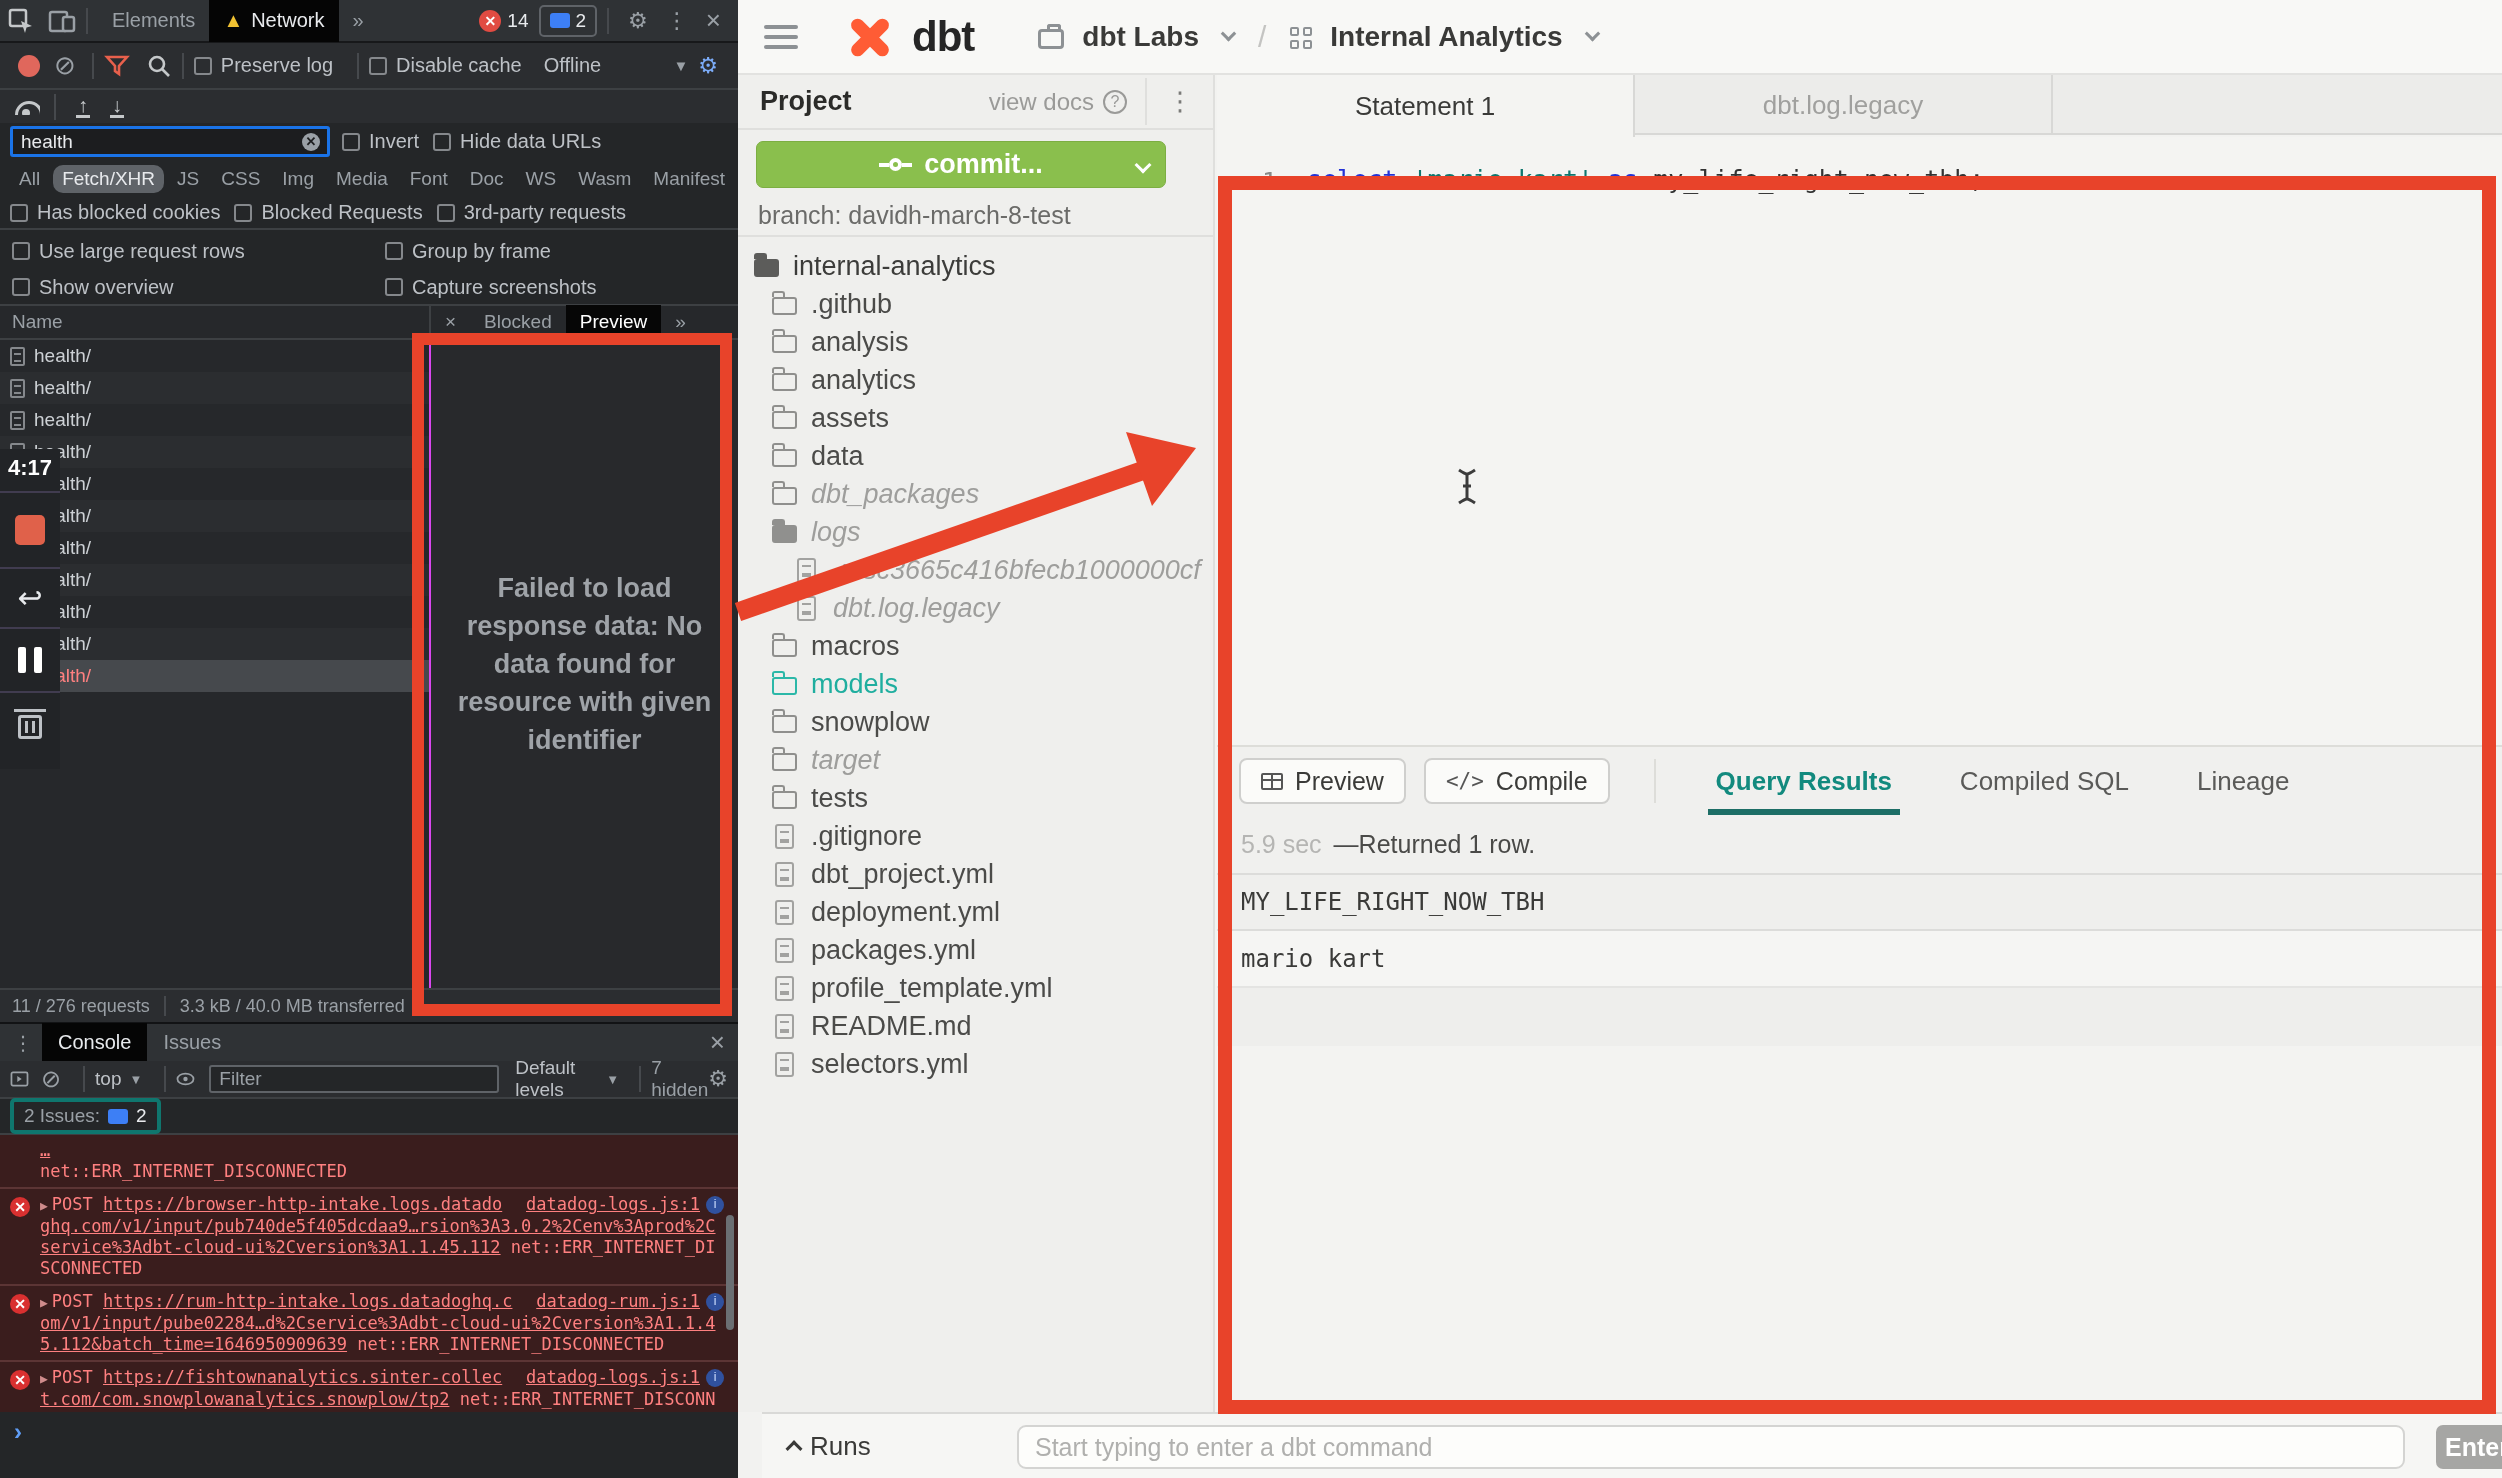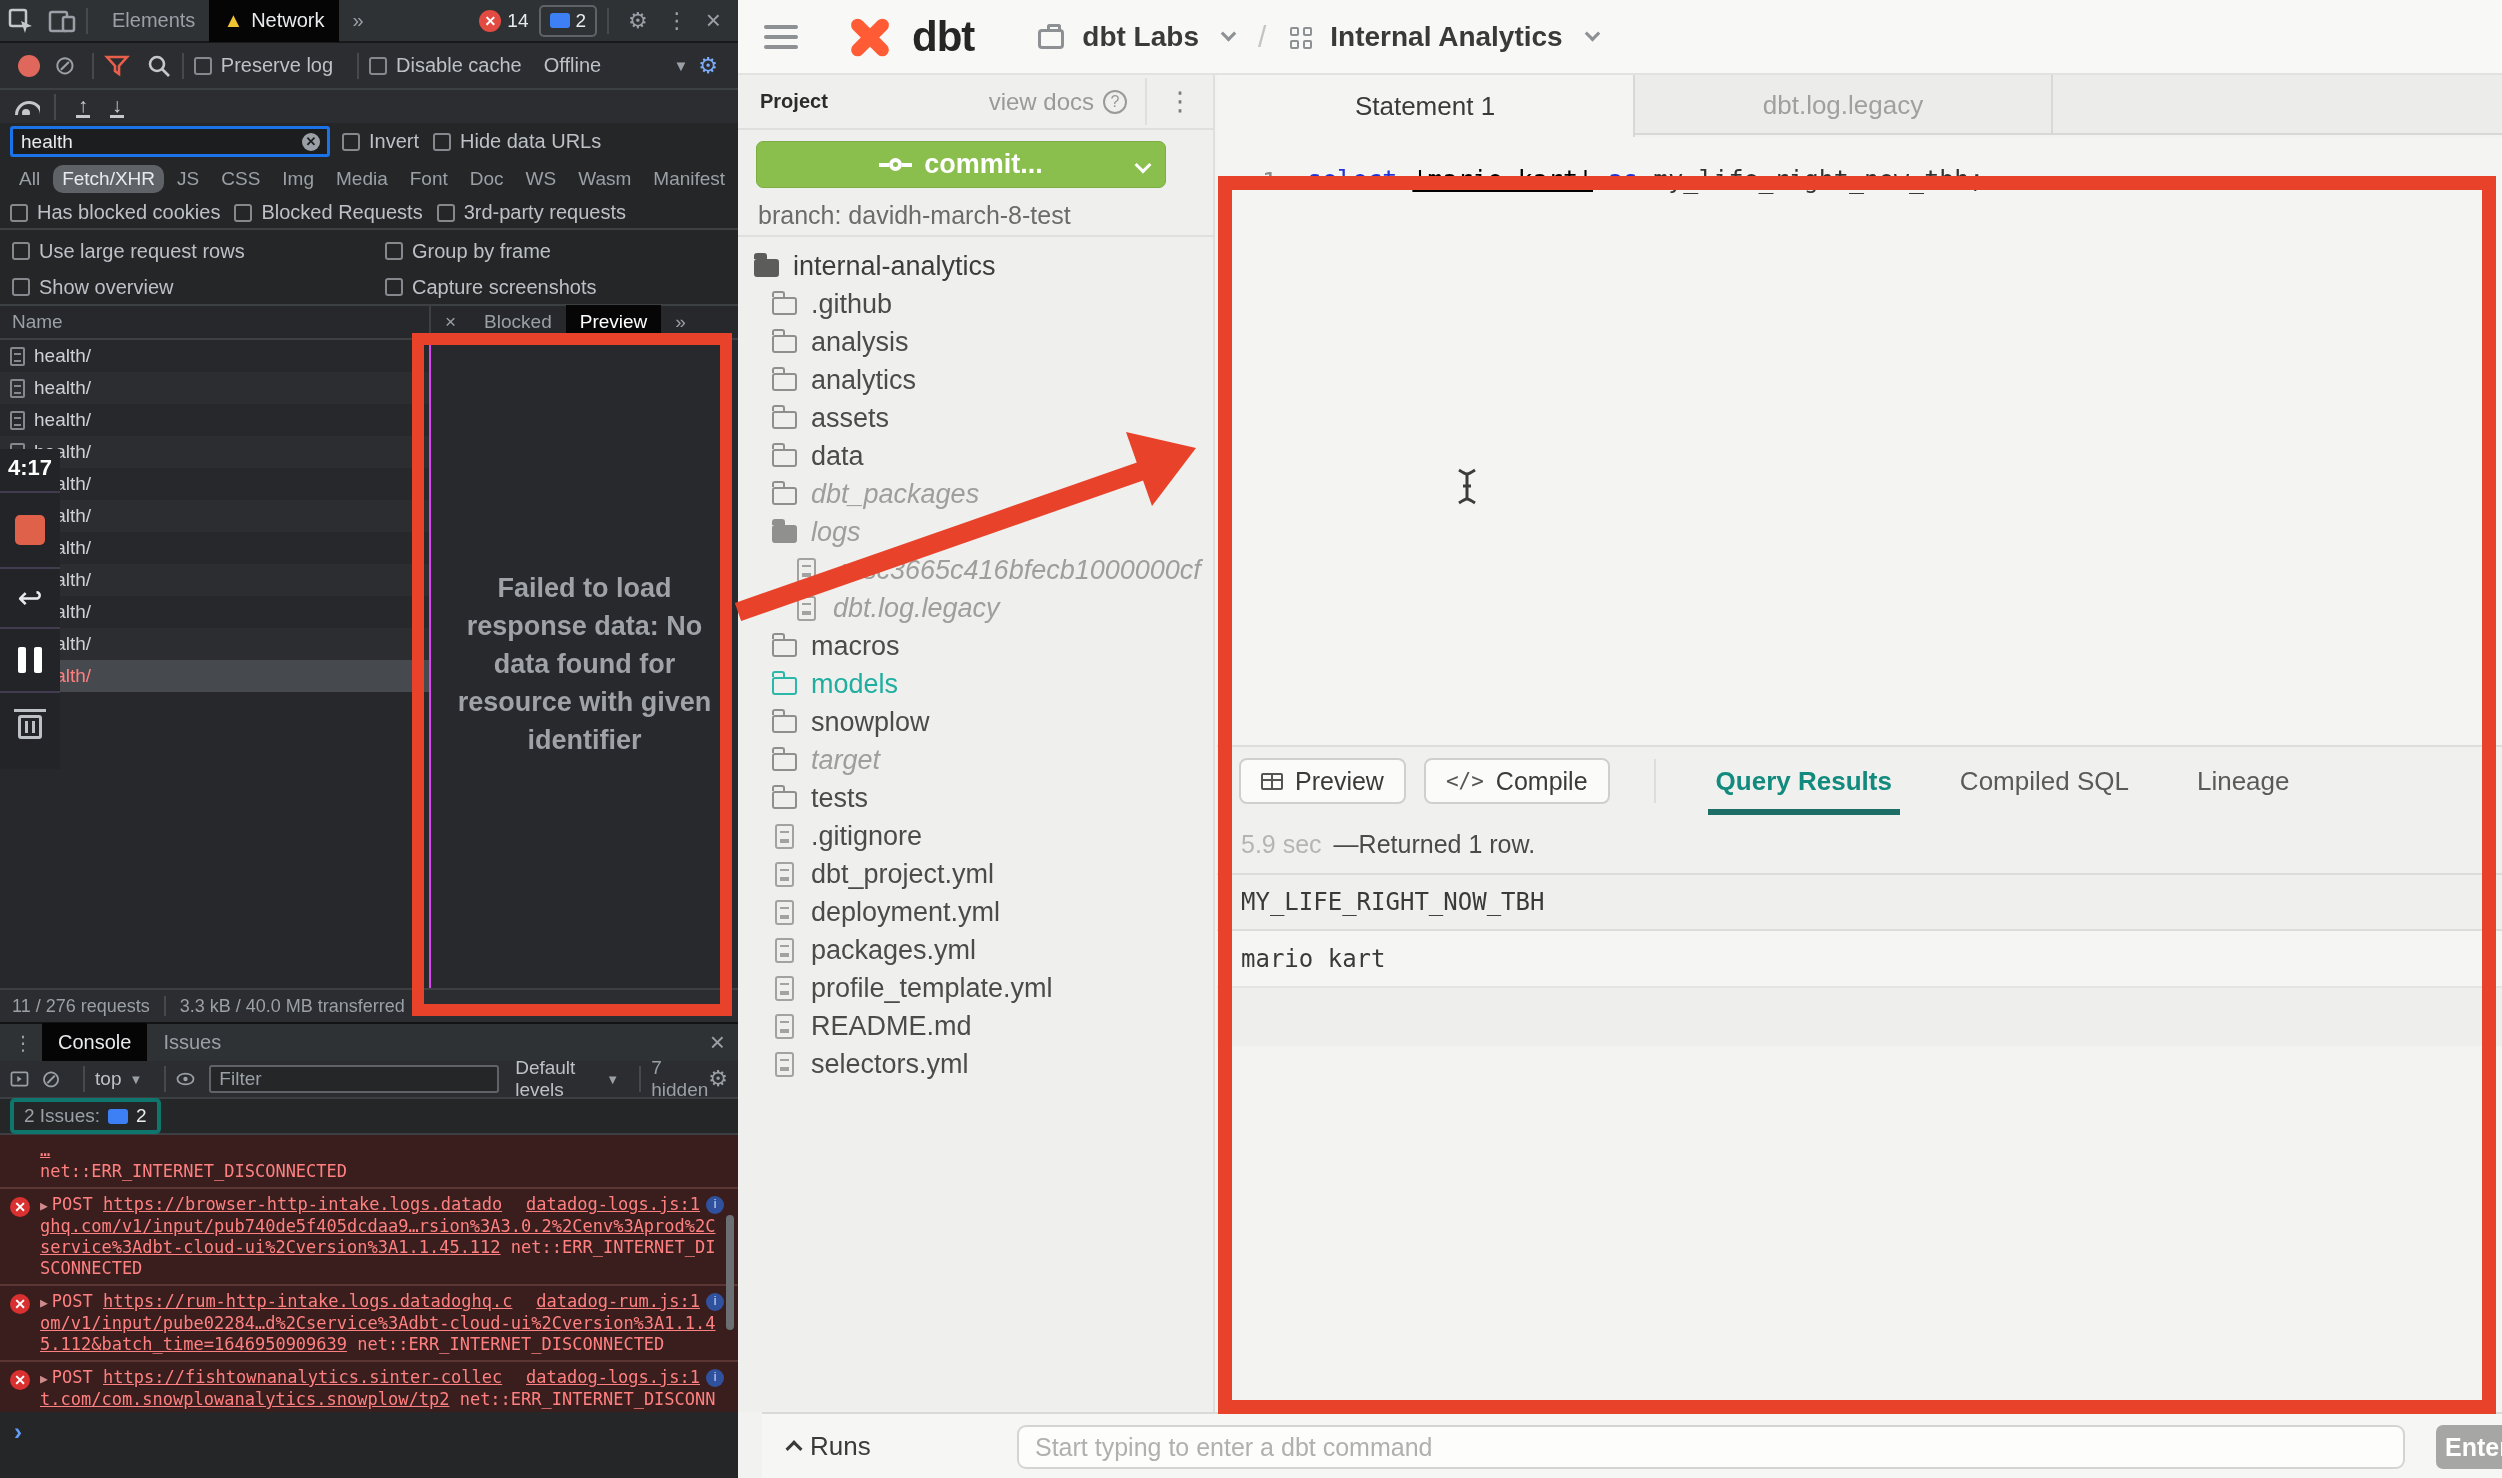--- a/index.html
+++ b/index.html
@@ -125,21 +125,21 @@
   .brief::before{content:'';position:absolute;left:6px;top:-8px;width:8px;height:5px;border:3px solid #8d9194;border-bottom:none;border-radius:3px 3px 0 0;}
   .chev{width:11px;height:11px;border-right:3px solid #8d9194;border-bottom:3px solid #8d9194;transform:rotate(45deg) translate(-2px,-2px);margin-left:6px;}
   .crumb{font-size:28px;font-weight:bold;color:#3a3a38;}
   .slash{font-size:30px;color:#c4c4c2;margin:0 6px;}
   .gridic{display:grid;grid-template-columns:9px 9px;grid-template-rows:9px 9px;gap:4px;margin-top:2px;}
   .gridic span{border:2.5px solid #8d9194;border-radius:2px;}
 
   
   #sidebar{position:absolute;left:0;top:75px;width:477px;height:1337px;background:#efefed;border-right:2px solid #dfdfdd;}
   #proj-hdr{position:absolute;left:0;top:0;width:477px;height:55px;border-bottom:2px solid #dfdfdd;display:flex;align-items:center;padding:0 22px;}
-  #proj-title{font-size:20px;font-weight:bold;color:#2b2b29;}
+  #proj-title{font-size:27px;font-weight:bold;color:#2b2b29;}
   #viewdocs{margin-left:auto;display:flex;align-items:center;gap:9px;font-size:24px;color:#9a9a98;}
   .qcirc{width:24px;height:24px;border-radius:50%;border:2.5px solid #9a9a98;font-size:16px;display:flex;align-items:center;justify-content:center;}
   .sb-kebab{border-left:2px solid #dfdfdd;margin-left:18px;padding:8px 0 8px 20px;font-size:26px;color:#7a7a78;}
   #commit-btn{position:absolute;left:18px;top:66px;width:410px;height:47px;background:#8abf4d;border:1px solid #7cae42;border-radius:7px;
     display:flex;align-items:center;justify-content:center;gap:12px;color:#fff;font-size:27px;font-weight:bold;}
   .commit-ic{display:flex;align-items:center;}
   .commit-ic i{display:block;width:10px;height:4px;background:#fff;}
   .commit-ic b{display:block;width:13px;height:13px;border:4px solid #fff;border-radius:50%;}
   #commit-caret{position:absolute;right:16px;top:17px;width:12px;height:12px;border-right:3px solid #fff;border-bottom:3px solid #fff;transform:rotate(45deg);}
   #branch{position:absolute;left:20px;top:126px;font-size:25px;color:#6b6b69;}
@@ -159,21 +159,21 @@
   .ic-file::before{content:'';position:absolute;left:3px;right:3px;top:5px;height:6px;border-top:2px solid #a2a2a0;border-bottom:2px solid #a2a2a0;}
   .ic-file::after{content:'';position:absolute;left:3px;right:3px;top:15px;border-top:2px solid #a2a2a0;}
 
   
   #ed-tabs{position:absolute;left:479px;top:75px;width:1285px;height:60px;background:#ececea;border-bottom:2px solid #d8d8d6;display:flex;}
   .edtab{width:418px;height:60px;display:flex;align-items:center;justify-content:center;font-size:26px;color:#a0a09e;border-right:2px solid #d8d8d6;}
   .edtab.active{background:#f4f4f2;color:#3a3a38;height:62px;}
   #editor{position:absolute;left:479px;top:137px;width:1285px;height:608px;background:#f4f4f2;}
   #gutter-num{position:absolute;left:20px;top:30px;width:40px;text-align:right;font-size:25px;color:#8a8a88;}
   #codeline{position:absolute;left:90px;top:28px;font-size:25px;color:#333;white-space:pre;}
-  .kw{color:#2433d6;} .str{color:#000000;text-decoration:underline;}
+  .kw{color:#2433d6;} .str{color:#0f766e;}
   
   #actionbar{position:absolute;left:479px;top:745px;width:1285px;height:70px;background:#f0f0ee;border-top:2px solid #ddddd9;display:flex;align-items:center;padding:0 22px;}
   .actbtn{display:flex;align-items:center;gap:12px;background:#fbfbf9;border:2px solid #cfcfcd;border-radius:8px;height:46px;
     padding:0 20px;font-size:25px;color:#3a3a38;margin-right:18px;}
   .tblic{width:22px;height:17px;border:2.5px solid #555;border-radius:2px;position:relative;}
   .tblic::before{content:'';position:absolute;left:0;right:0;top:4px;border-top:2.5px solid #555;}
   .tblic::after{content:'';position:absolute;left:8px;top:0;bottom:0;border-left:2.5px solid #555;}
   .codeic{font-family:"DejaVu Sans Mono",monospace;font-size:21px;color:#555;}
   .vsep{width:2px;height:44px;background:#ddddd9;margin:0 26px;}
   .rtab{font-size:26px;color:#5a5a58;margin:0 34px;position:relative;height:70px;display:flex;align-items:center;}

